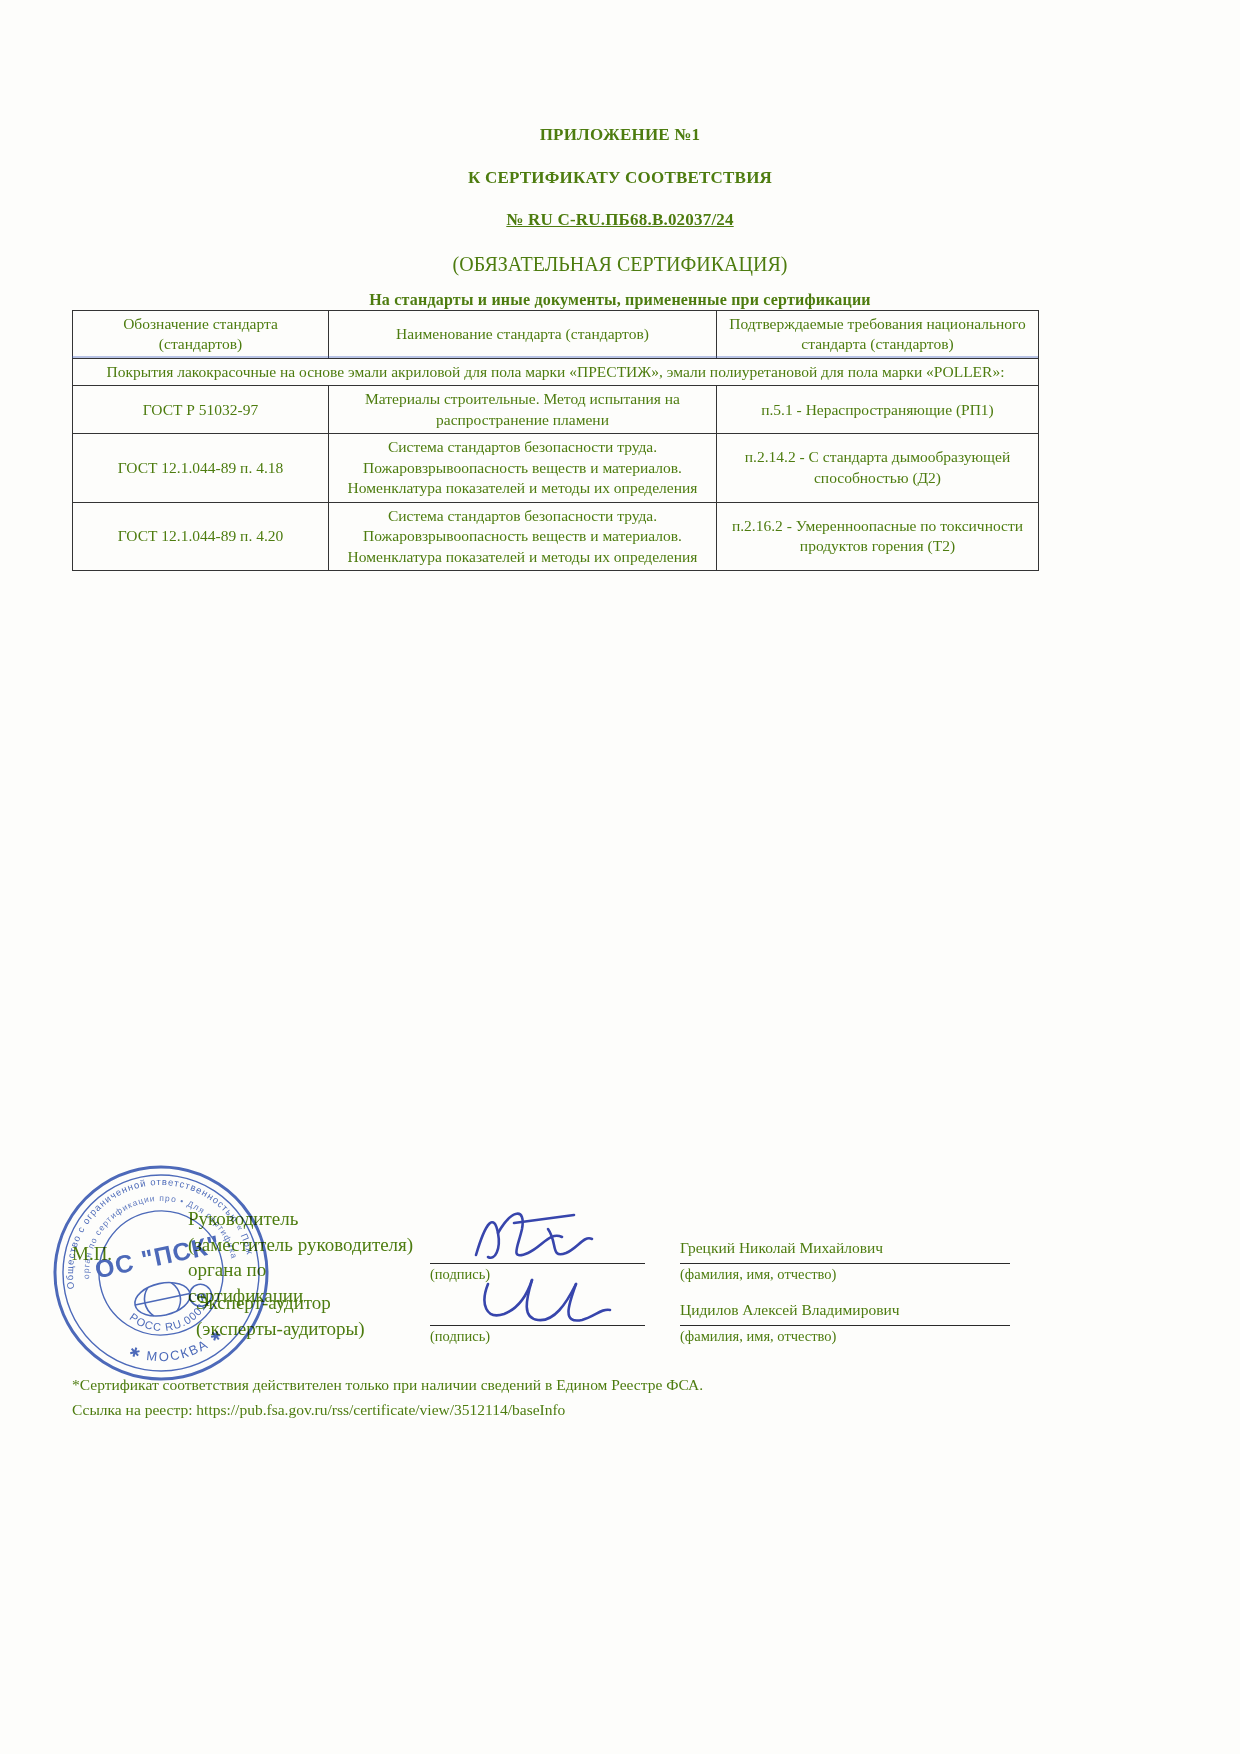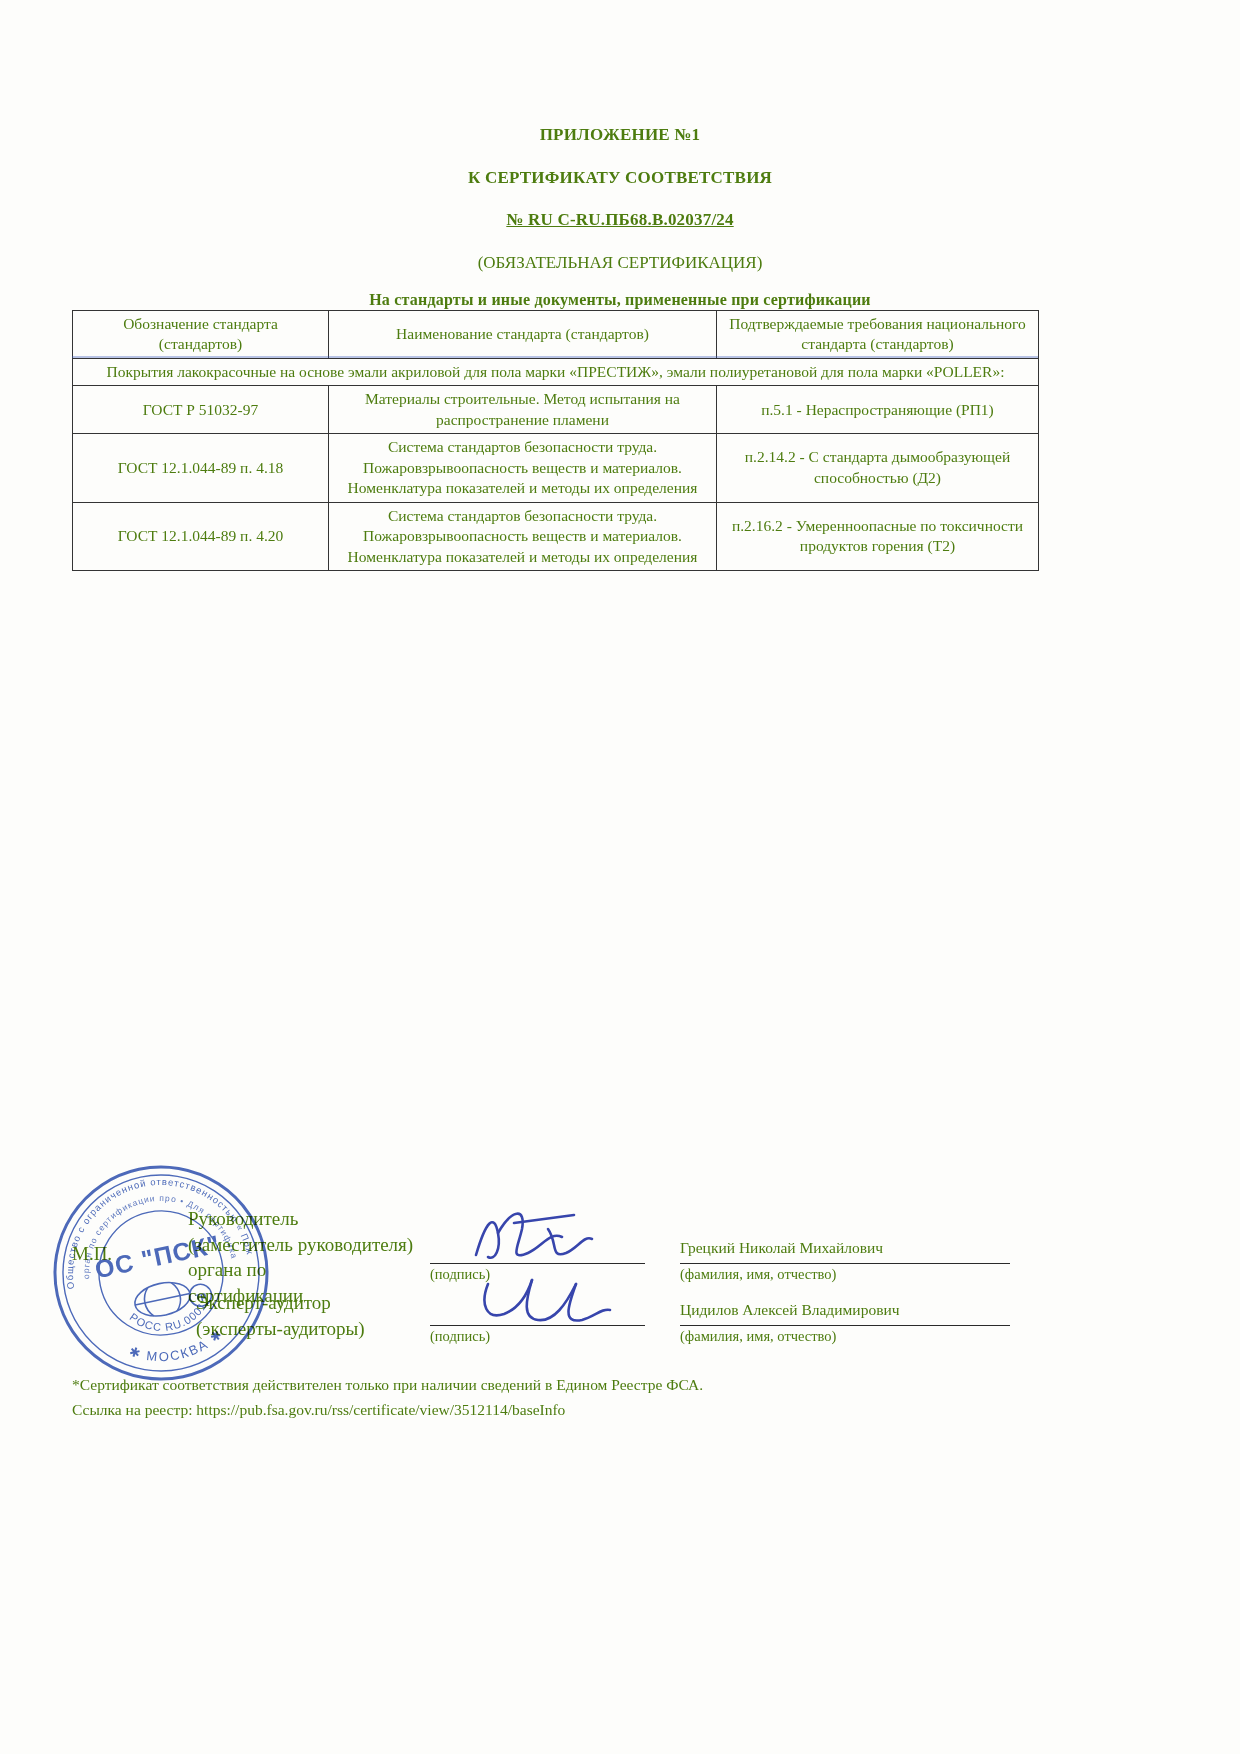--- a/index.html
+++ b/index.html
@@ -4,21 +4,21 @@
 <style>
   * { margin:0; padding:0; box-sizing:border-box; }
   html,body { background:#e9e9e9; }
   body { font-family:"Liberation Serif", serif; }
   .page {
     position:relative; width:1240px; height:1754px; margin:0 auto;
     background:#fdfdfb; color:#4d7c0f; overflow:hidden;
   }
   .center { position:absolute; left:0; right:0; text-align:center; }
   .t-bold { font-weight:bold; font-size:17px; letter-spacing:.2px; }
-  .t-reg  { font-size:17px; }
+  .t-reg  { font-size:20px; }
   .cert-num { text-decoration:underline;margin-top:31px; }
 
   table.std {
     position:absolute; left:72px; top:310px; width:966px;
     border-collapse:collapse; font-size:15.5px; table-layout:fixed;
   }
   .std th, .std td {
     border:1.6px solid #343434; padding:3px 10px; text-align:center;
     vertical-align:middle; font-weight:normal; line-height:1.32;
   }

